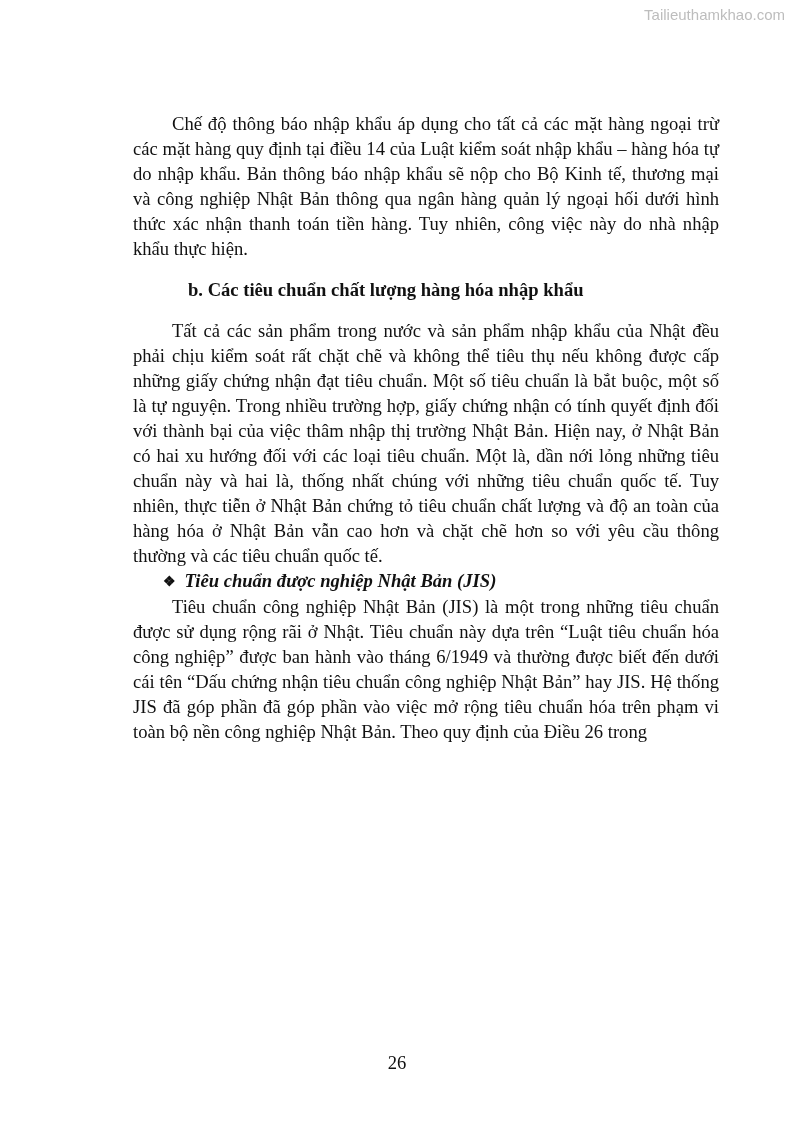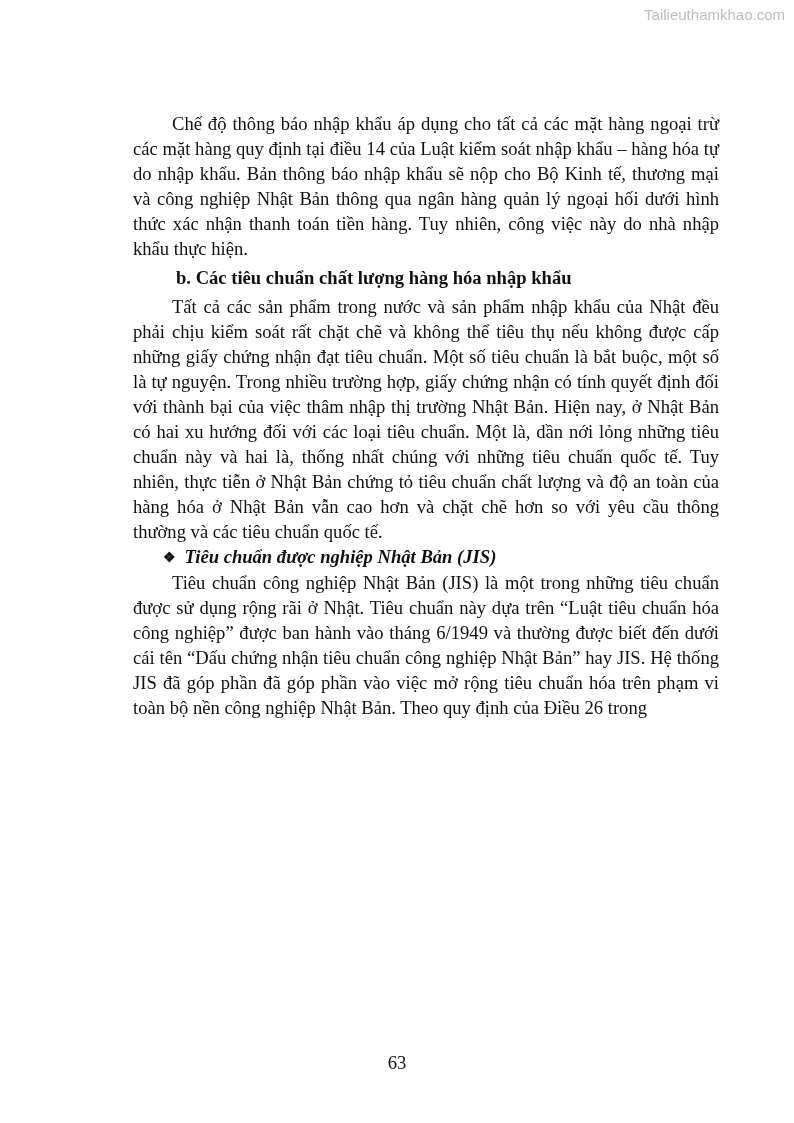--- a/index.html
+++ b/index.html
@@ -8,21 +8,21 @@
     position: absolute; top: 6px; right: 9px;
     font-family: "Liberation Sans", sans-serif;
     font-size: 15px; color: #bdbdbd; letter-spacing: 0;
   }
   .page-body {
     position: absolute; left: 133px; top: 111px; width: 586px;
     font-family: Liberation Serif, serif;
     font-size: 18.6px; line-height: 25px; color: #111;
   }
   .para { margin: 0; text-align: justify; text-indent: 39px; }
-  .heading-b { margin: 4px; text-indent: 39px; font-weight: bold; }
+  .heading-b { margin: 16px; text-indent: 39px; font-weight: bold; }
   .heading-jis { margin: 0; padding-left: 30px; font-weight: bold; font-style: italic; }
   .heading-jis .bullet { font-style: normal; font-size: 14px; margin-right: 9px; display: inline-block; vertical-align: 1px; }
   .page-number {
     position: absolute; top: 1052px; left: 0; width: 794px; text-align: center;
     font-family: "Liberation Serif", serif; font-size: 18.6px; color: #111;
   }
 </style>
 </head>
 <body>
 
@@ -31,13 +31,13 @@
 <div class="page-body">
   <p class="para">Chế độ thông báo nhập khẩu áp dụng cho tất cả các mặt hàng ngoại trừ các mặt hàng quy định tại điều 14 của Luật kiểm soát nhập khẩu – hàng hóa tự do nhập khẩu. Bản thông báo nhập khẩu sẽ nộp cho Bộ Kinh tế, thương mại và công nghiệp Nhật Bản thông qua ngân hàng quản lý ngoại hối dưới hình thức xác nhận thanh toán tiền hàng. Tuy nhiên, công việc này do nhà nhập khẩu thực hiện.</p>
   <p class="heading-b">b. Các tiêu chuẩn chất lượng hàng hóa nhập khẩu</p>
   <p class="para">Tất cả các sản phẩm trong nước và sản phẩm nhập khẩu của Nhật đều phải chịu kiểm soát rất chặt chẽ và không thể tiêu thụ nếu không được cấp những giấy chứng nhận đạt tiêu chuẩn. Một số tiêu chuẩn là bắt buộc, một số là tự nguyện. Trong nhiều trường hợp, giấy chứng nhận có tính quyết định đối với thành bại của việc thâm nhập thị trường Nhật Bản. Hiện nay, ở Nhật Bản có hai xu hướng đối với các loại tiêu chuẩn. Một là, dần nới lỏng những tiêu chuẩn này và hai là, thống nhất chúng với những tiêu chuẩn quốc tế. Tuy nhiên, thực tiễn ở Nhật Bản chứng tỏ tiêu chuẩn chất lượng và độ an toàn của hàng hóa ở Nhật Bản vẫn cao hơn và chặt chẽ hơn so với yêu cầu thông thường và các tiêu chuẩn quốc tế.</p>
   <p class="heading-jis">
     <span class="bullet">❖</span><span>Tiêu chuẩn được nghiệp Nhật Bản (JIS)</span>
   </p>
   <p class="para">Tiêu chuẩn công nghiệp Nhật Bản (JIS) là một trong những tiêu chuẩn được sử dụng rộng rãi ở Nhật. Tiêu chuẩn này dựa trên “Luật tiêu chuẩn hóa công nghiệp” được ban hành vào tháng 6/1949 và thường được biết đến dưới cái tên “Dấu chứng nhận tiêu chuẩn công nghiệp Nhật Bản” hay JIS. Hệ thống JIS đã góp phần đã góp phần vào việc mở rộng tiêu chuẩn hóa trên phạm vi toàn bộ nền công nghiệp Nhật Bản. Theo quy định của Điều 26 trong</p>
 </div>
 
-<div class="page-number">63</div>
+<div class="page-number">26</div>
 
 </body></html>

